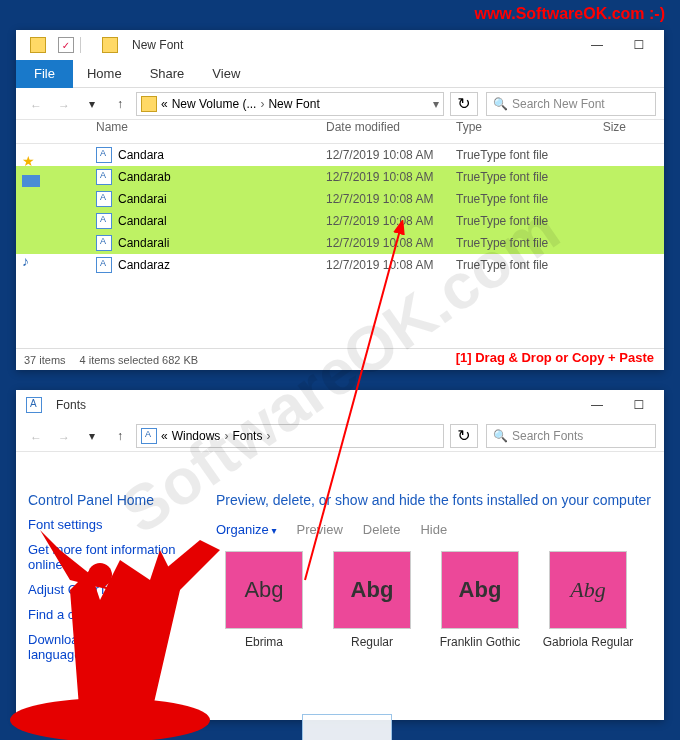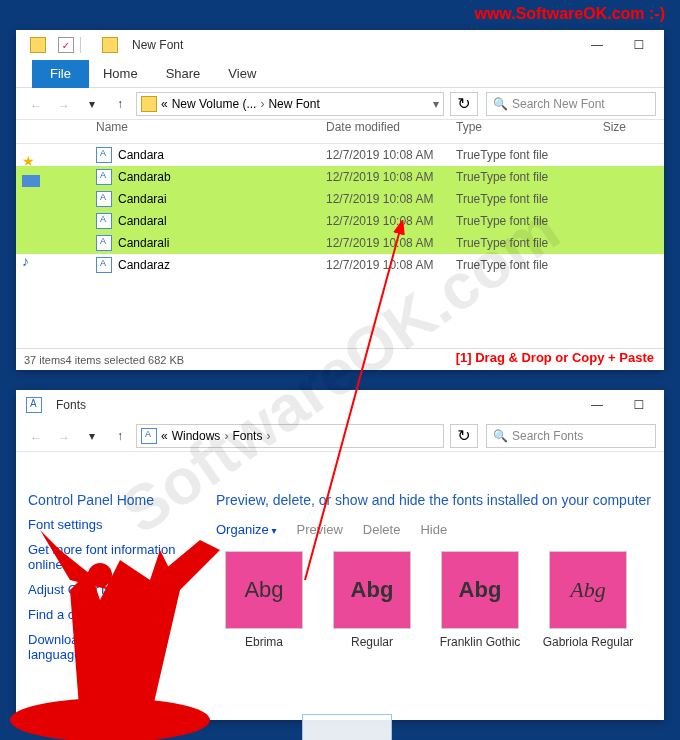--- a/index.html
+++ b/index.html
@@ -13,21 +13,21 @@
     .titlebar-icon { width: 16px; height: 16px; margin: 0 6px; background: #ffd966; border: 1px solid #c9a020; }
     .titlebar-icon.font-icon { background: #fff; border: 1px solid #4a8cd6; position: relative; }
     .titlebar-icon.font-icon::after { content: "A"; position: absolute; font-size: 10px; color: #2968b5; left: 3px; top: 0; }
     .titlebar-title { font-size: 12px; color: #333; margin-left: 8px; }
     .titlebar-controls { margin-left: auto; display: flex; }
     .titlebar-btn { width: 42px; height: 30px; display: flex; align-items: center; justify-content: center; font-size: 12px; color: #333; }
     .qat { display: flex; align-items: center; gap: 6px; margin-left: 4px; }
     .qat-icon { width: 16px; height: 16px; }
     .qat-check { border: 1px solid #999; background: #fff; display: flex; align-items: center; justify-content: center; }
     .qat-check.checked::after { content: "✓"; color: #d14; font-size: 10px; }
-    .ribbon { height: 28px; display: flex; align-items: center; border-bottom: 1px solid #ddd; padding-left: 16px; }
+    .ribbon { height: 28px; display: flex; align-items: center; border-bottom: 1px solid #ddd; }
     .ribbon-file { background: #1979ca; color: #fff; padding: 4px 18px; font-size: 13px; height: 28px; display: flex; align-items: center; }
     .ribbon-tab { padding: 4px 14px; font-size: 13px; color: #333; }
     .addressbar { height: 32px; display: flex; align-items: center; padding: 3px 8px; gap: 4px; border-bottom: 1px solid #e5e5e5; }
     .nav-btn { width: 24px; height: 24px; display: flex; align-items: center; justify-content: center; color: #333; font-size: 12px; }
     .nav-btn.disabled { color: #bbb; }
     .breadcrumb-box { flex: 1; border: 1px solid #ccc; height: 24px; display: flex; align-items: center; padding: 0 4px; font-size: 12px; gap: 4px; }
     .breadcrumb-box .folder-ic { width: 16px; height: 16px; background: #ffd966; border: 1px solid #c9a020; }
     .breadcrumb-box .font-ic { width: 16px; height: 16px; background: #fff; border: 1px solid #4a8cd6; position: relative; }
     .breadcrumb-box .font-ic::after { content: "A"; position: absolute; font-size: 9px; color: #2968b5; left: 3px; }
     .bc-sep { color: #666; }
@@ -44,21 +44,21 @@
     .file-icon { width: 16px; height: 16px; background: #fff; border: 1px solid #4a8cd6; margin-right: 6px; position: relative; }
     .file-icon::after { content: "A"; position: absolute; font-size: 9px; color: #2968b5; left: 3px; }
     .file-name { width: 208px; }
     .file-date { width: 130px; color: #555; }
     .file-type { width: 120px; color: #555; }
     .sidebar-stub { position: absolute; left: 0; top: 120px; width: 60px; height: 180px; }
     .sidebar-stub .sb-item { display: flex; align-items: center; padding: 3px 6px; gap: 4px; }
     .sb-star { color: #f5b301; font-size: 14px; }
     .sb-drives { width: 18px; height: 12px; background: #4a8cd6; }
     .sb-music { color: #2968b5; font-size: 14px; }
-    .statusbar { position: absolute; bottom: 0; left: 0; right: 0; height: 22px; border-top: 1px solid #ddd; display: flex; align-items: center; font-size: 11px; color: #555; padding: 0 8px; }
+    .statusbar { position: absolute; bottom: 0; left: 0; right: 0; height: 22px; border-top: 1px solid #ddd; display: flex; align-items: center; font-size: 11px; color: #555; padding: 0 8px; gap: 14px; }
     .annotation { position: absolute; color: #ff0000; font-size: 13px; font-weight: bold; }
     .anno-drag { top: 350px; right: 26px; }
     .arrow-svg { position: absolute; top: 220px; left: 280px; z-index: 60; pointer-events: none; }
     .cp-sidebar { position: absolute; left: 12px; top: 102px; width: 180px; font-size: 13px; }
     .cp-link { color: #0645cc; padding: 5px 0; display: block; }
     .cp-title { color: #1b5bbf; font-size: 14px; margin-bottom: 4px; }
     .cp-main { position: absolute; left: 200px; top: 102px; right: 10px; }
     .cp-heading { color: #1b5bbf; font-size: 14px; margin-bottom: 14px; }
     .cp-toolbar { display: flex; gap: 20px; font-size: 13px; margin-bottom: 10px; align-items: center; }
     .cp-tool { color: #0645cc; }

